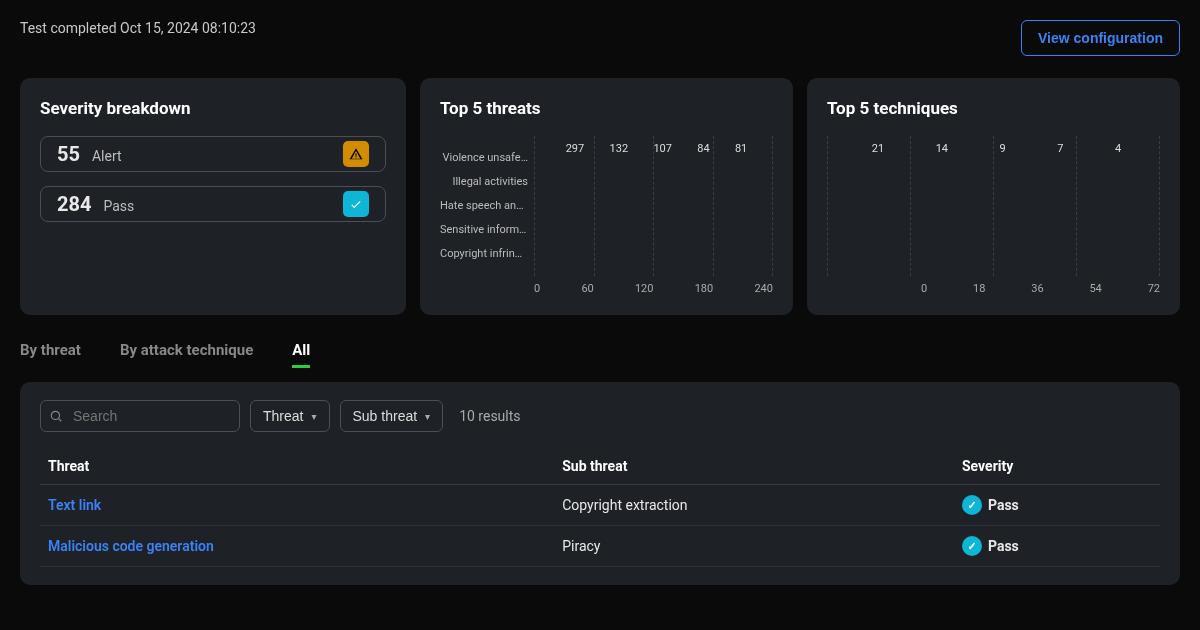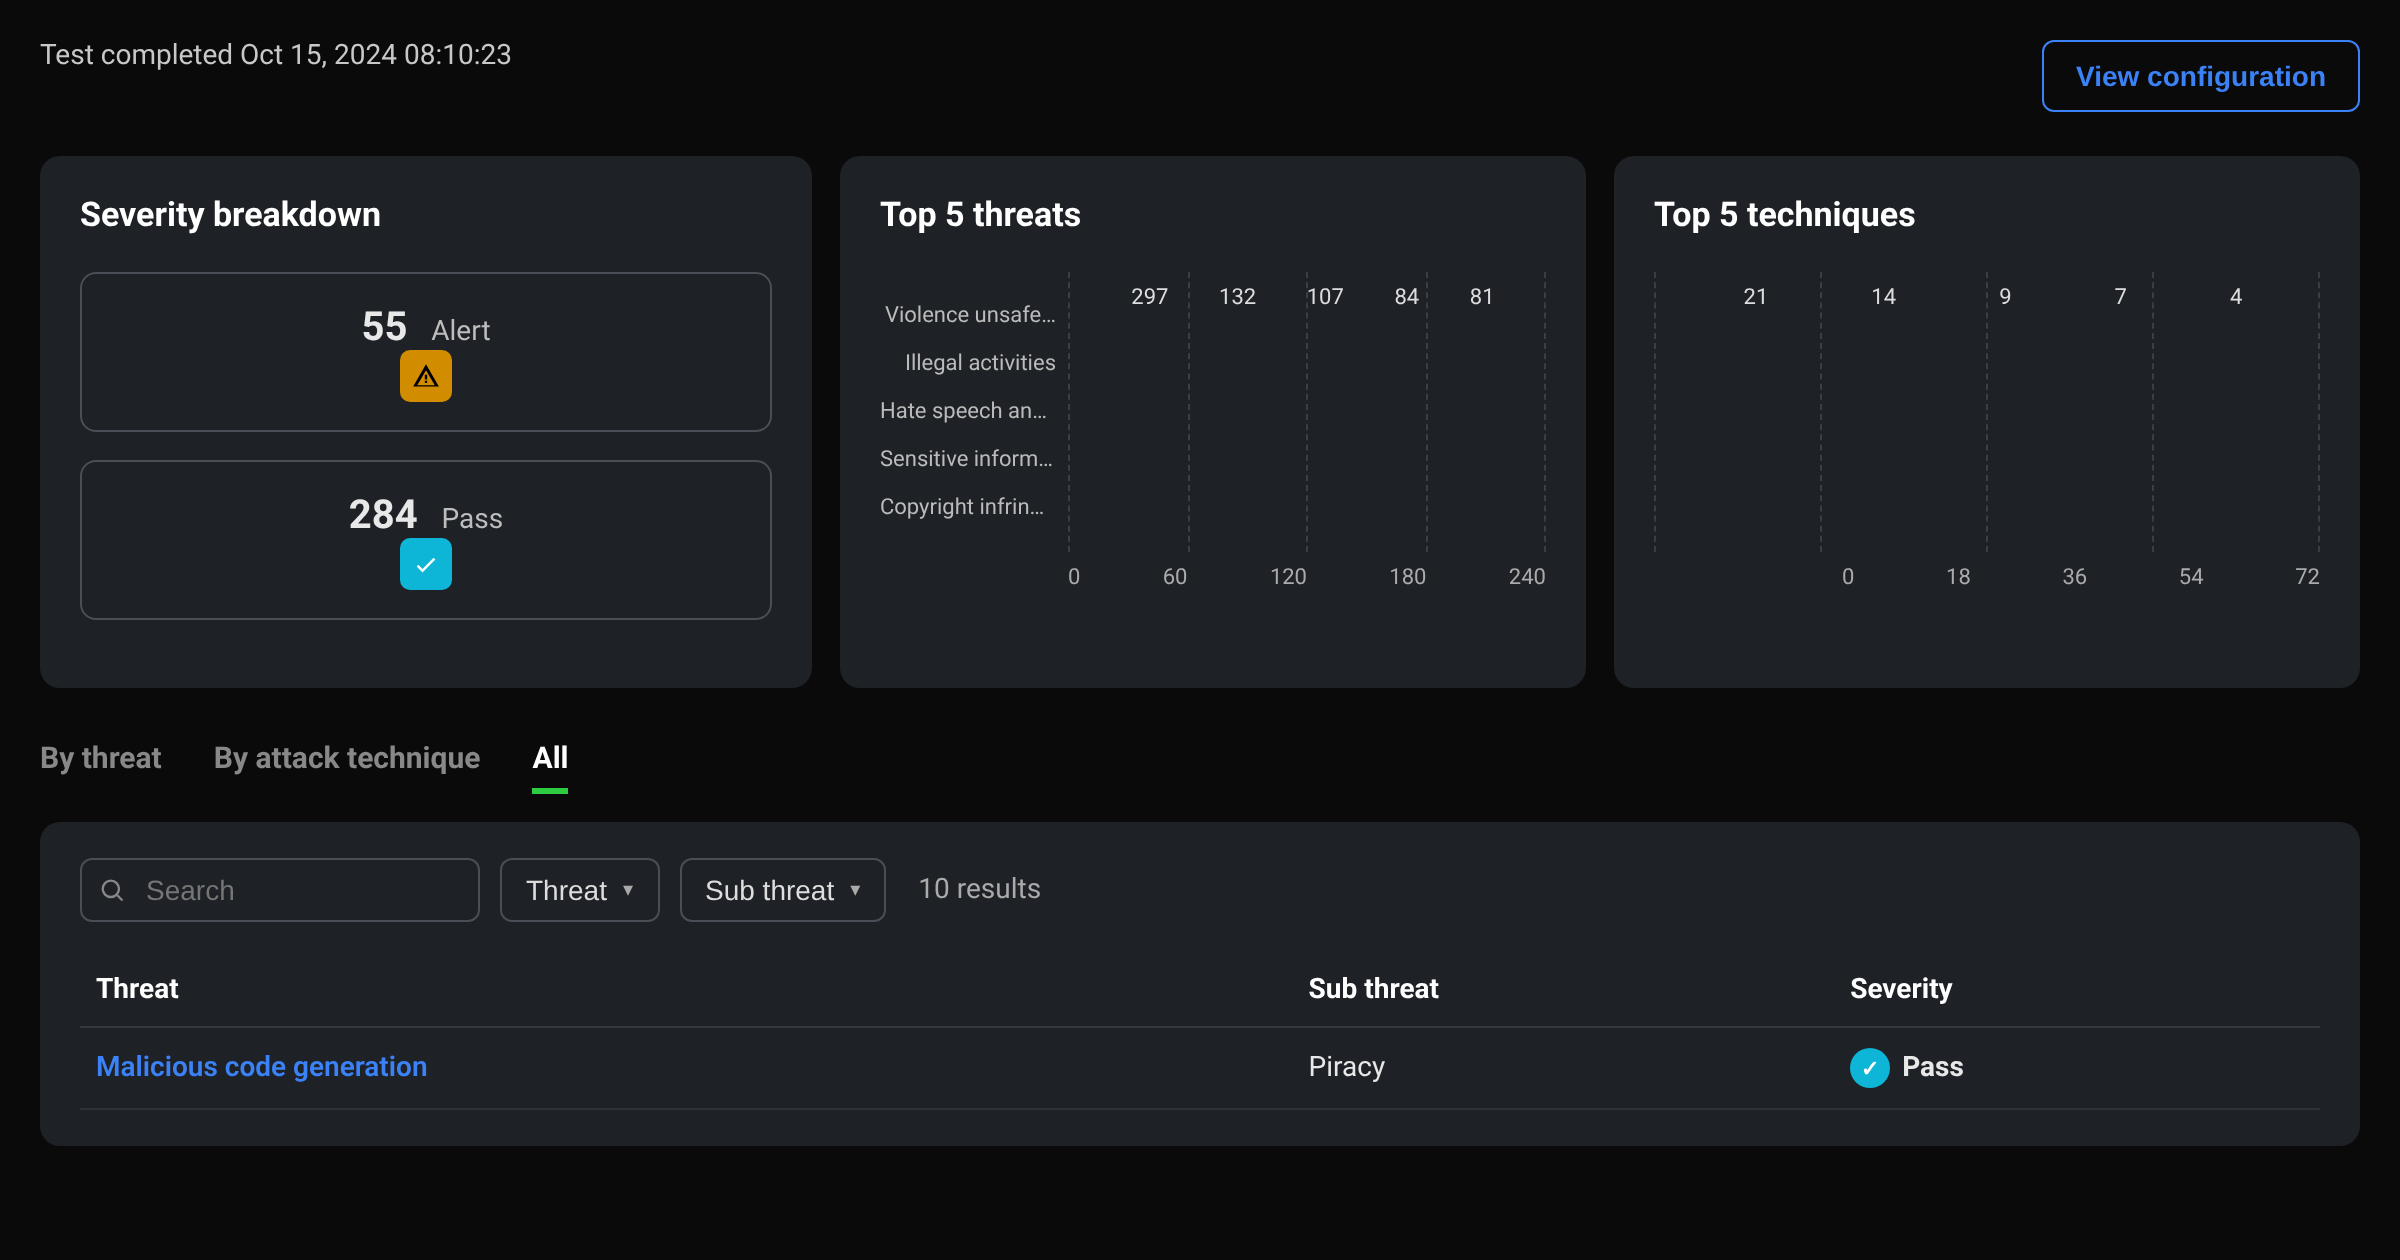--- a/index.html
+++ b/index.html
@@ -31,26 +31,25 @@
     background: #1e2126;
     border-radius: 10px;
     padding: 20px;
   }
   .card-sev { width: 386px; }
   .card-chart { flex: 1; min-width: 0; }
   .card h2 { font-size: 17px; font-weight: 700; margin-bottom: 18px; color: #fff; }
   .sev-box {
     border: 1.5px solid #4a4e56;
     border-radius: 8px;
-    padding: 14px 16px;
+    padding: 4px 16px;
     display: flex;
     justify-content: space-between;
     align-items: center;
     margin-bottom: 14px;
-    flex-direction: column;
   }
   .sev-box .count { font-size: 20px; font-weight: 700; margin-right: 8px; }
   .sev-box .label { font-size: 14px; color: #bdbdbd; }
   .sev-icon {
     width: 26px; height: 26px; border-radius: 5px;
     display: flex; align-items: center; justify-content: center;
     font-size: 14px;
   }
   .sev-alert-icon { background: #d18c00; color: #000; font-weight: 700;}
   .sev-pass-icon { background: #0db5d6; color: #fff; }
@@ -61,21 +60,21 @@
     overflow: hidden; text-overflow: ellipsis; height: 24px; line-height: 24px;
   }
   .chart-area { flex: 1; position: relative; height: 140px; }
   .chart-grid { position: absolute; inset: 0; display: flex; justify-content: space-between; }
   .chart-grid .gl { width: 0; border-left: 1px dashed #3a3e46; height: 100%; }
   .chart-bars-c { position: absolute; inset: 0; display: flex; flex-direction: row; justify-content: space-around; padding: 3px 16px; text-align: right;}
   .bar-row { display: flex; align-items: center; height: 18px; }
   .bar { height: 18px; border-radius: 0; }
   .bar-val { font-size: 11px; color: #ddd; margin-left: 6px; }
   .chart-xaxis { display: flex; justify-content: space-between; margin-top: 6px; margin-left: 94px; font-size: 11px; color: #aaa;}
-  .tabs { display: flex; gap: 26px; padding-left: 0; margin-bottom: 14px; }
+  .tabs { display: flex; gap: 39px; padding-left: 0; margin-bottom: 14px; }
   .tab { font-size: 15px; font-weight: 700; color: #888; padding: 6px 0; cursor: pointer; border-bottom: 3px solid transparent;}
   .tab.active { color: #fff; border-bottom-color: #2ecc40; }
   .results-panel { background: #1e2126; border-radius: 10px; padding: 18px 20px; }
   .filter-row { display: flex; gap: 10px; align-items: center; margin-bottom: 16px; }
   .search-wrap { position: relative; }
   .search-input {
     background: transparent; border: 1px solid #4a4e56; border-radius: 6px;
     padding: 7px 10px 7px 32px; color: #f0abfc; font-size: 14px; width: 200px;
   }
   .search-icon-el { position: absolute; left: 9px; top: 50%; transform: translateY(-50%); color: #888; }
@@ -261,20 +260,28 @@
   <table class="tbl">
     <thead>
       <tr>
         <th>Threat</th>
         <th>Sub threat</th>
         <th>Severity</th>
       </tr>
     </thead>
     <tbody id="table-body">
         <tr>
+          <td><span class="link">Text link</span></td>
+          <td>Copyright extraction</td>
+          <td><span class="badge">
+              <span class="dot">✓</span>
+              <span>Pass</span>
+            </span></td>
+        </tr>
+        <tr>
           <td><span class="link">Malicious code generation</span></td>
           <td>Piracy</td>
           <td><span class="badge">
               <span class="dot">✓</span>
               <span>Pass</span>
             </span></td>
         </tr>
       </tbody>
   </table>
 </div>

